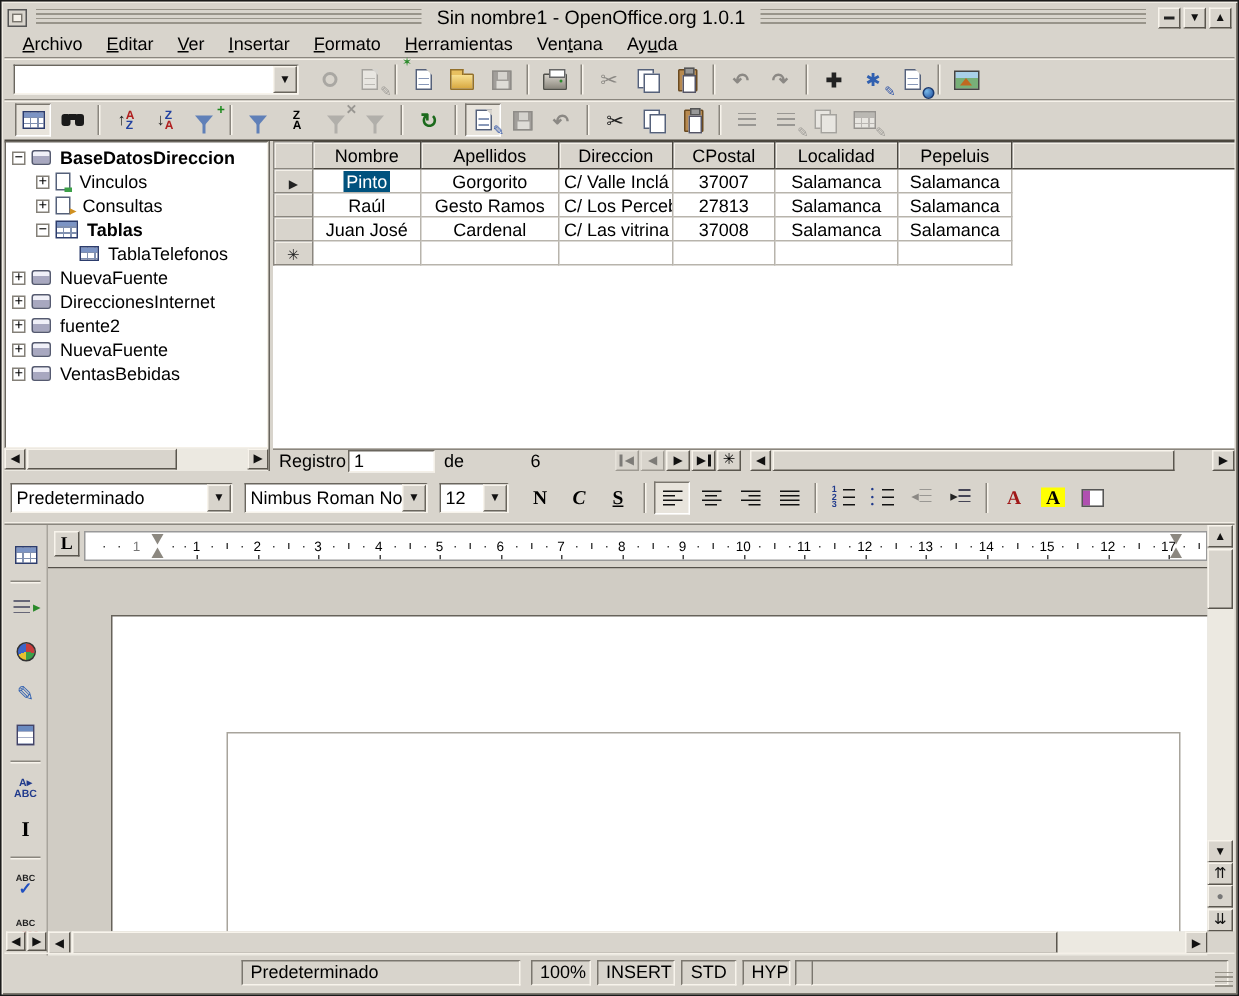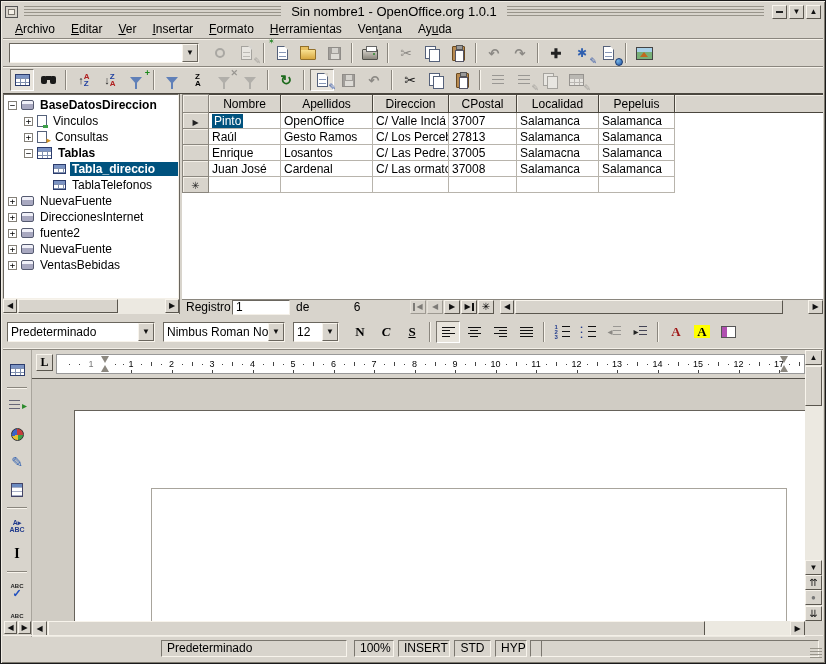--- a/index.html
+++ b/index.html
@@ -125,21 +125,21 @@
   .tree-hscroll{position:absolute;left:0;bottom:0;width:176px;height:15px;background:#ece9e1;}
   .sbb{position:absolute;background:#d8d4cc;border:1px solid;border-color:#f8f4ec #5a564e #5a564e #f8f4ec;
        display:flex;align-items:center;justify-content:center;}
   .sbthumb{position:absolute;background:#d8d4cc;border:1px solid;border-color:#f8f4ec #5a564e #5a564e #f8f4ec;}
   .splitter{position:absolute;left:176px;top:0;bottom:0;width:3px;background:#d8d4cc;border-left:1px solid #6a665e;}
   .gridpanel{position:absolute;left:179px;right:0;top:0;bottom:15px;background:#fff;overflow:hidden;}
   table.dgrid{border-collapse:collapse;table-layout:fixed;width:645px;}
   .dgrid th,.dgrid td{padding:0 3px;height:16px;font-weight:normal;font-size:12px;white-space:nowrap;overflow:hidden;}
   .dgrid thead th{background:#d8d4cc;border:1px solid #4a463e;text-align:center;height:18px;
                   box-shadow:inset 1px 1px 0 #f4f0e8;}
-  .dgrid td{border:1px solid #b8b4ac;text-align:left;}
+  .dgrid td{border:1px solid #b8b4ac;text-align:center;}
   .dgrid th.rowhead{background:#d8d4cc;border:1px solid #8a867e;box-shadow:inset 1px 1px 0 #f4f0e8;text-align:center;padding:0;}
   .dgrid td.fill,.dgrid th.fillhead{border-left:none;border-right:none;border-bottom:none;}
   .dgrid thead th.fillhead{border:1px solid #4a463e;border-right:none;text-align:left;}
   .dgrid td.fill{border:none;}
   .selcell{background:#00527e;color:#fff;padding:0 2px;}
   .mark{font-size:8px;line-height:1;color:#222;}
   .marknew{font-size:10px;line-height:1;color:#222;}
   .recordbar{position:absolute;left:179px;right:0;bottom:0;height:15px;background:#d8d4cc;border-top:1px solid #8a867e;font-size:12px;}
   .recordbar .rlab{position:absolute;left:4px;top:0;line-height:15px;}
   .recfield{position:absolute;left:50px;top:0;width:58px;height:15px;background:#fff;border:1px solid;border-color:#6a665e #f4f0e8 #f4f0e8 #6a665e;padding:0 3px;line-height:13px;}
@@ -404,27 +404,20 @@
           <span style="display: inline-flex;">
             <span class="ti sh-grid"></span>
           </span>
           <span class="lbl bold">Tablas</span>
         </div>
         <div class="trow" style="padding-left: 36px;">
           <span class="exp-sp"></span>
           <span style="display: inline-flex;">
             <span class="ti sh-grid sm"></span>
           </span>
-          <span class="lbl bold sel">Tabla_direccio</span>
-        </div>
-        <div class="trow" style="padding-left: 36px;">
-          <span class="exp-sp"></span>
-          <span style="display: inline-flex;">
-            <span class="ti sh-grid sm"></span>
-          </span>
           <span class="lbl">TablaTelefonos</span>
         </div>
         <div class="trow" style="padding-left: 4px;">
           <span class="exp">+</span>
           <span style="display: inline-flex;">
             <span class="ti ti-db"></span>
           </span>
           <span class="lbl">NuevaFuente</span>
         </div>
         <div class="trow" style="padding-left: 4px;">
@@ -487,52 +480,42 @@
               <th>CPostal</th>
               <th>Localidad</th>
               <th>Pepeluis</th>
               <th class="fillhead"></th>
             </tr>
           </thead>
           <tbody>
             <tr>
               <th class="rowhead"><span class="mark">▶</span></th>
               <td><span class="selcell">Pinto</span></td>
-              <td>OpenOffice</td>
+              <td>Gorgorito</td>
               <td>C/ Valle Inclá</td>
               <td>37007</td>
               <td>Salamanca</td>
               <td>Salamanca</td>
               <td class="fill"></td>
             </tr>
             <tr>
               <th class="rowhead"></th>
               <td>Raúl</td>
               <td>Gesto Ramos</td>
               <td>C/ Los Percebe</td>
               <td>27813</td>
               <td>Salamanca</td>
               <td>Salamanca</td>
               <td class="fill"></td>
             </tr>
             <tr>
               <th class="rowhead"></th>
-              <td>Enrique</td>
-              <td>Losantos</td>
-              <td>C/ Las Pedre.</td>
-              <td>37005</td>
-              <td>Salamacna</td>
-              <td>Salamanca</td>
-              <td class="fill"></td>
-            </tr>
-            <tr>
-              <th class="rowhead"></th>
               <td>Juan José</td>
               <td>Cardenal</td>
-              <td>C/ Las ormato</td>
+              <td>C/ Las vitrina</td>
               <td>37008</td>
               <td>Salamanca</td>
               <td>Salamanca</td>
               <td class="fill"></td>
             </tr>
             <tr>
               <th class="rowhead"><span class="marknew">✳</span></th>
               <td></td>
               <td></td>
               <td></td>

